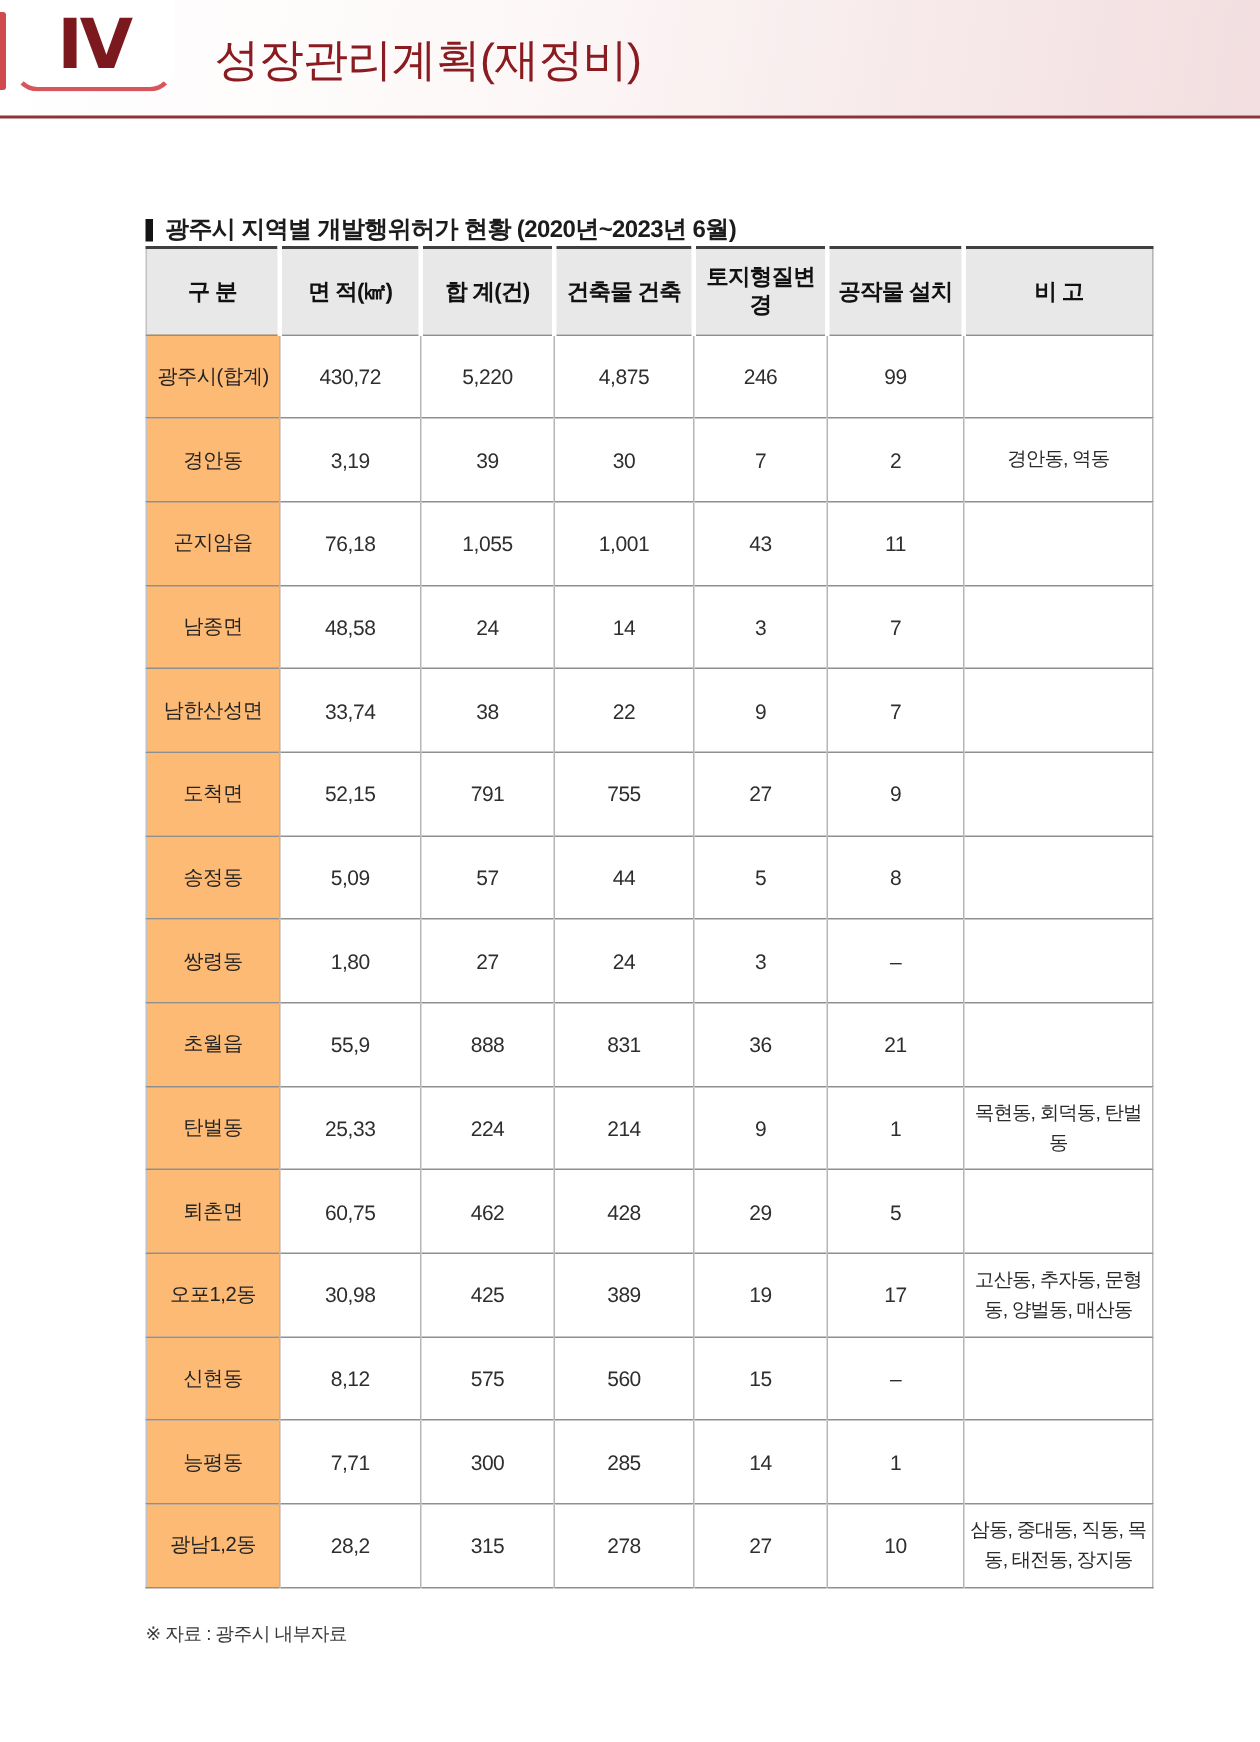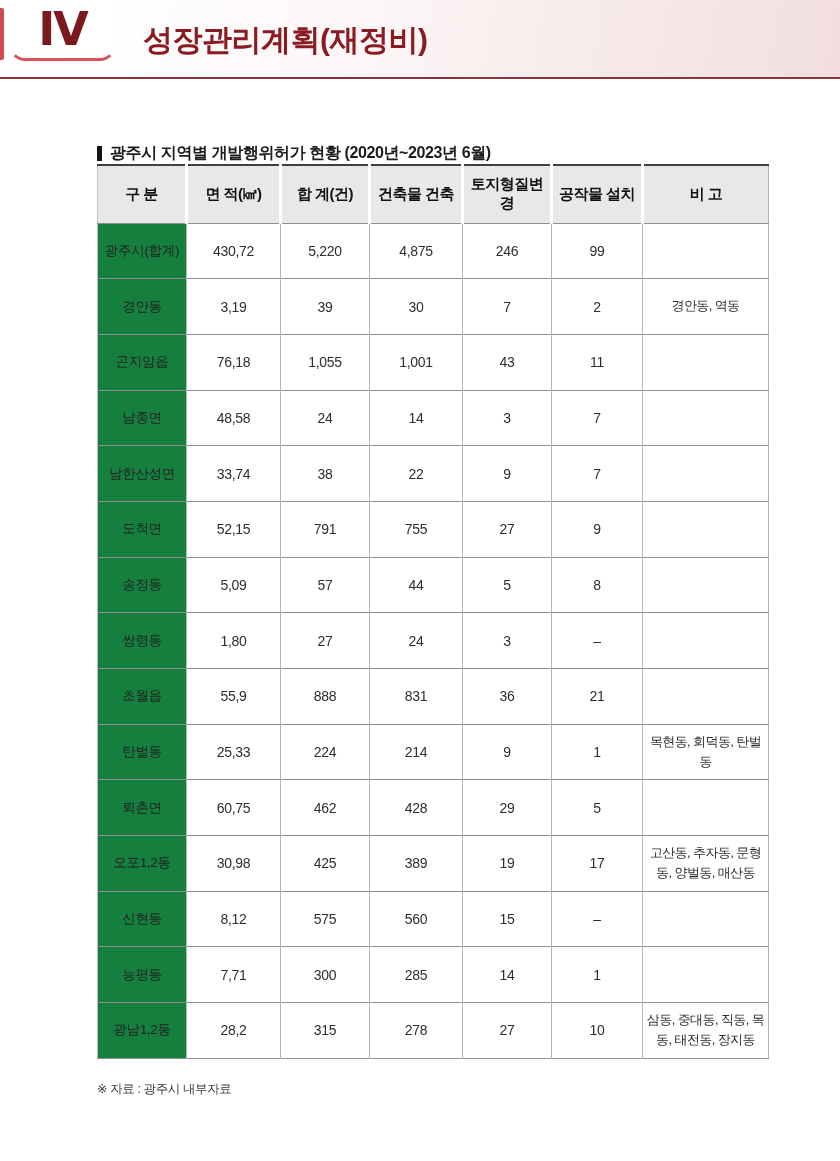--- a/index.html
+++ b/index.html
@@ -26,21 +26,21 @@
     border-bottom-color: #d8555b;
     border-radius: 0 0 16px 16px;
     display: flex; align-items: center; justify-content: center;
   }
   .chapter-numeral {
     font-size: 46px; font-weight: 700; color: #7c191e; line-height: 1;
     letter-spacing: -2px; padding-bottom: 4px;
   }
   .page-title {
     position: absolute; left: 143px; top: 20px;
-    font-size: 30px; font-weight: 700; color: #8a1b21; letter-spacing: -0.5px;
+    font-size: 30px; font-weight: 400; color: #8a1b21; letter-spacing: -0.5px;
   }
 
   
   .content { padding-left: 97px; padding-right: 70px; }
 
   .table-caption {
     margin-top: 64px; display: flex; align-items: center;
     font-size: 16px; font-weight: 700; color: #1c1c1c; letter-spacing: -0.4px;
   }
   .caption-marker {
@@ -69,21 +69,21 @@
     height: 55.7px;
     font-size: 14px; color: #2e2e2e; letter-spacing: -0.3px;
     text-align: center; vertical-align: middle;
     border-top: 1px solid #8f8f8f;
     border-left: 1px solid #b5b5b5;
     background: #ffffff;
     padding: 2px 3px;
   }
   tbody tr:first-child td { border-top: none; }
   tbody td:first-child { border-left: none; }
-  tbody td.col-rowhead { background: #15803d; font-size: 13.5px; color: #232323; }
+  tbody td.col-rowhead { background: #fdba74; font-size: 13.5px; color: #232323; }
   tbody td.col-remark { font-size: 13px; line-height: 1.55; letter-spacing: -0.6px; color: #2a2a2a; }
 
   .footnote {
     margin-top: 22px; font-size: 12.5px; color: #3a3a3a; letter-spacing: -0.4px;
   }
 </style>
 </head>
 <body>
 
 <div class="page">

